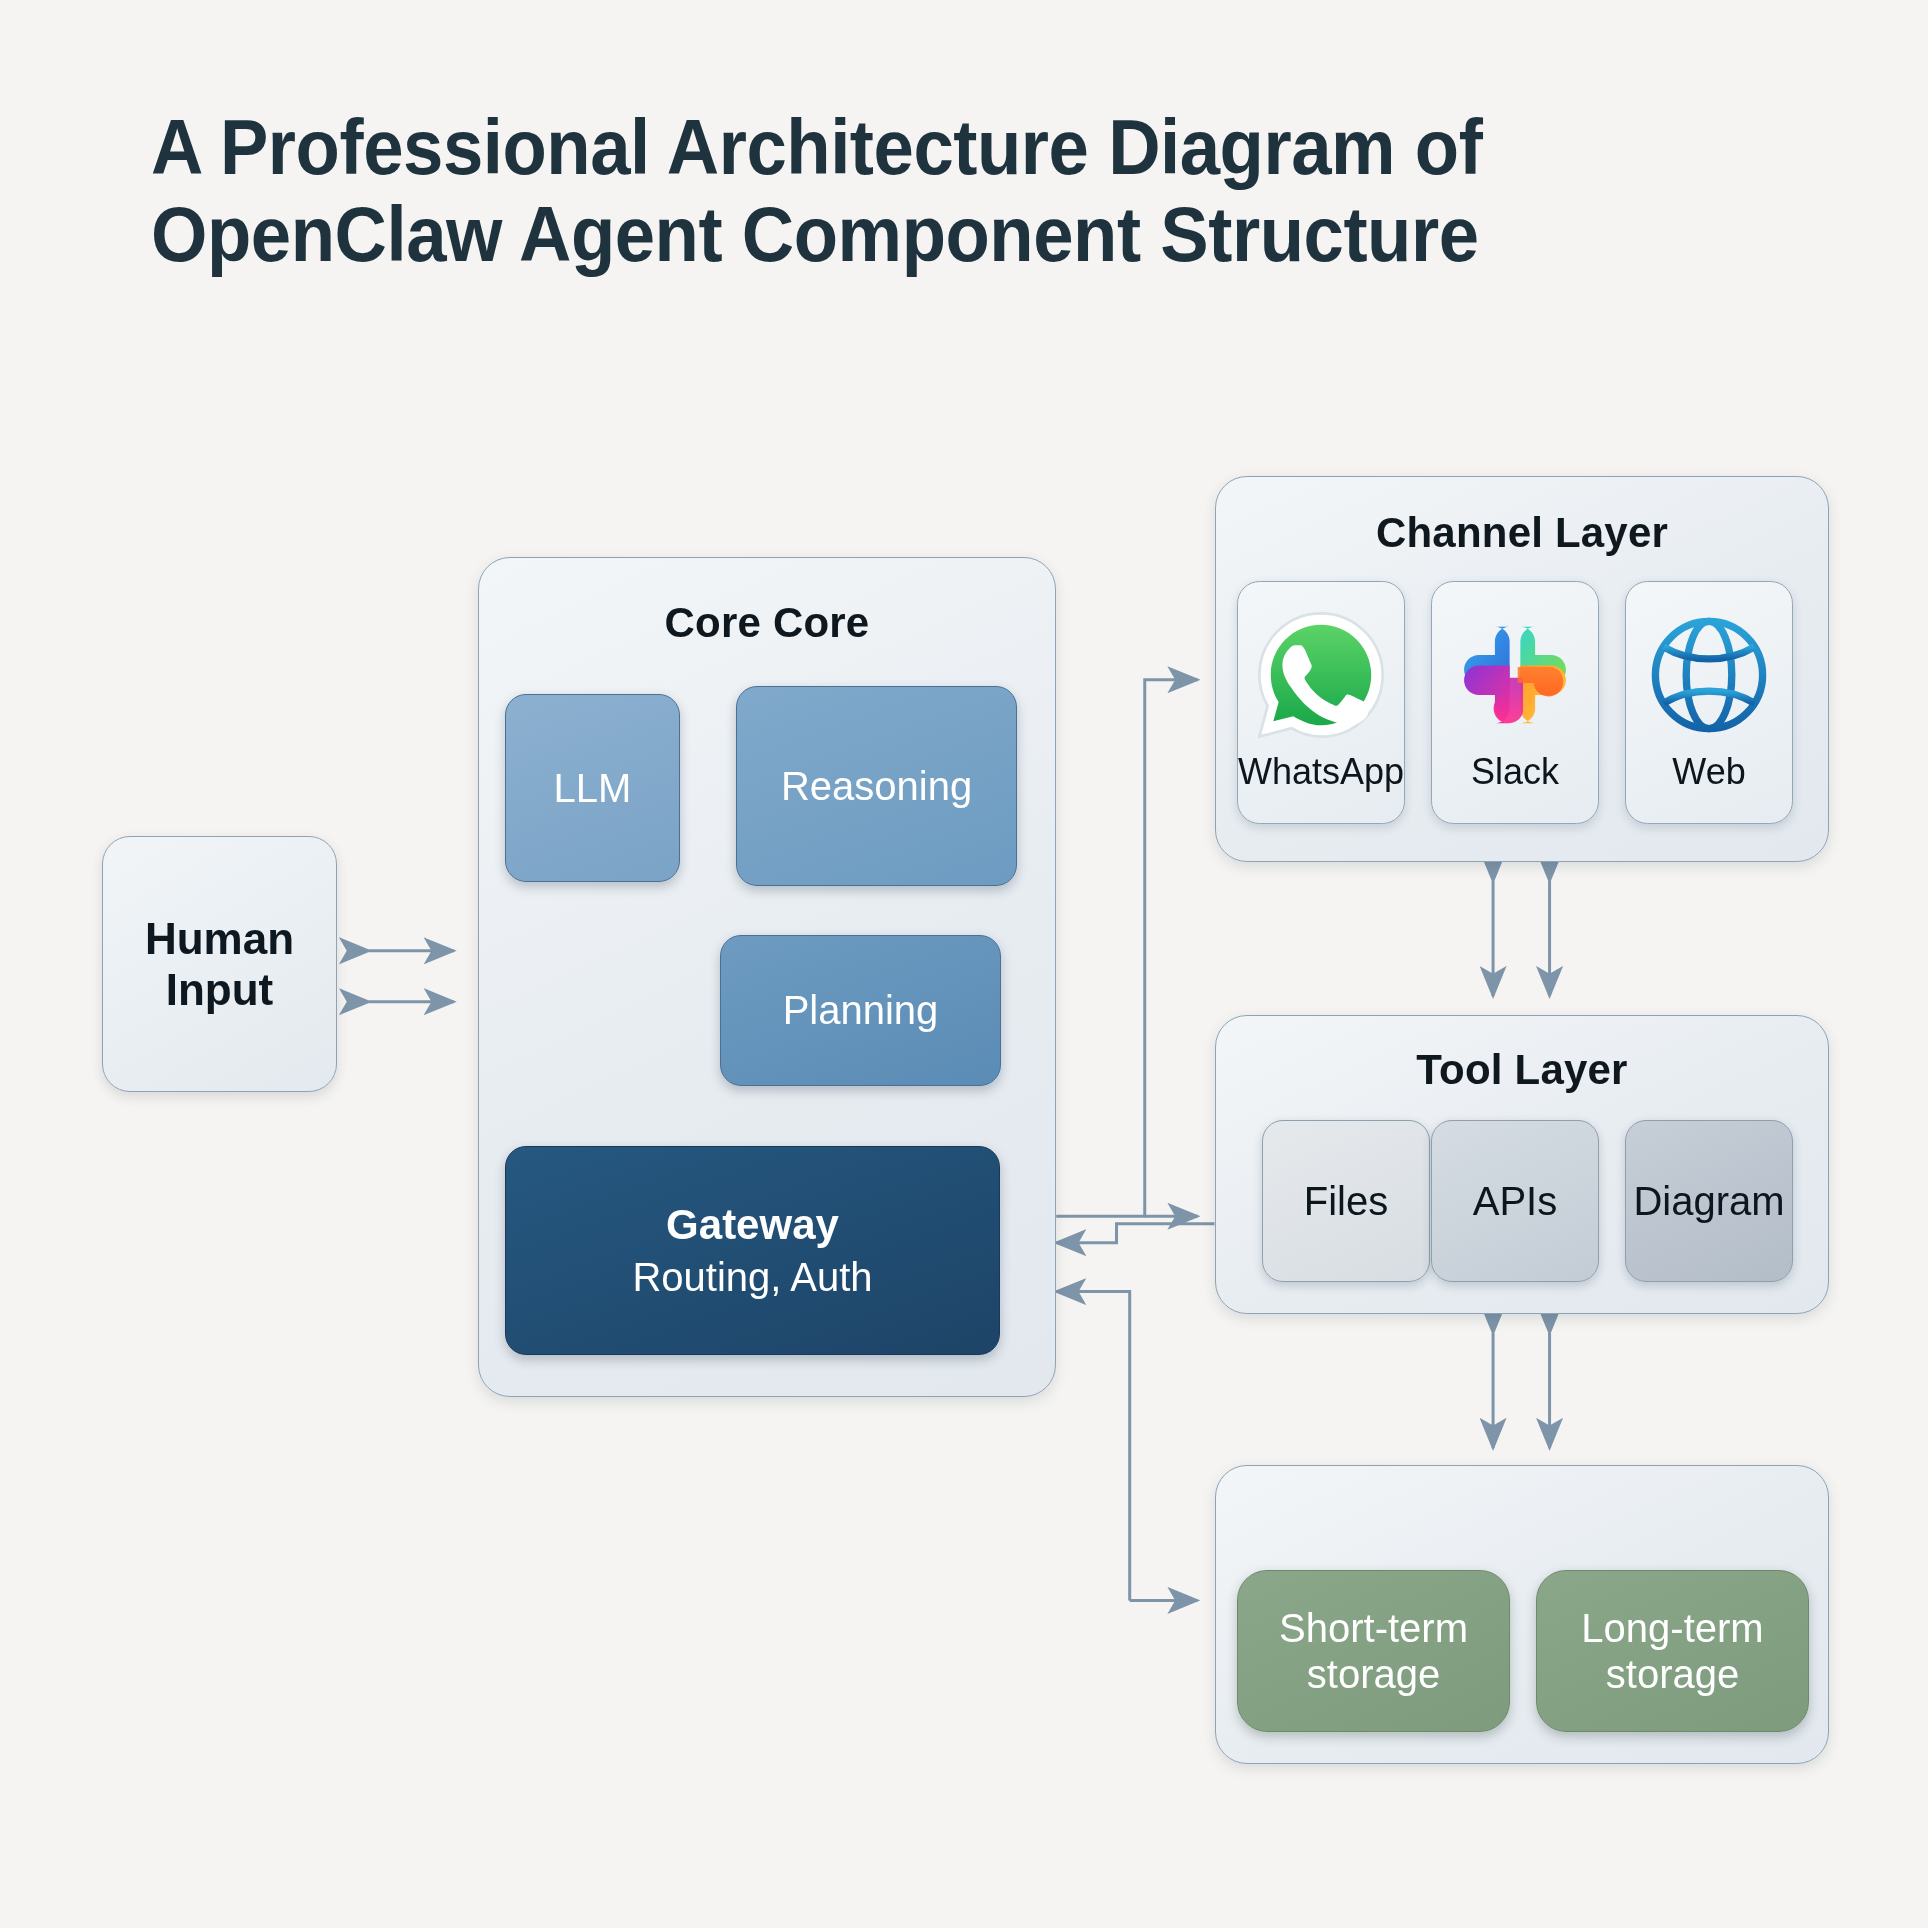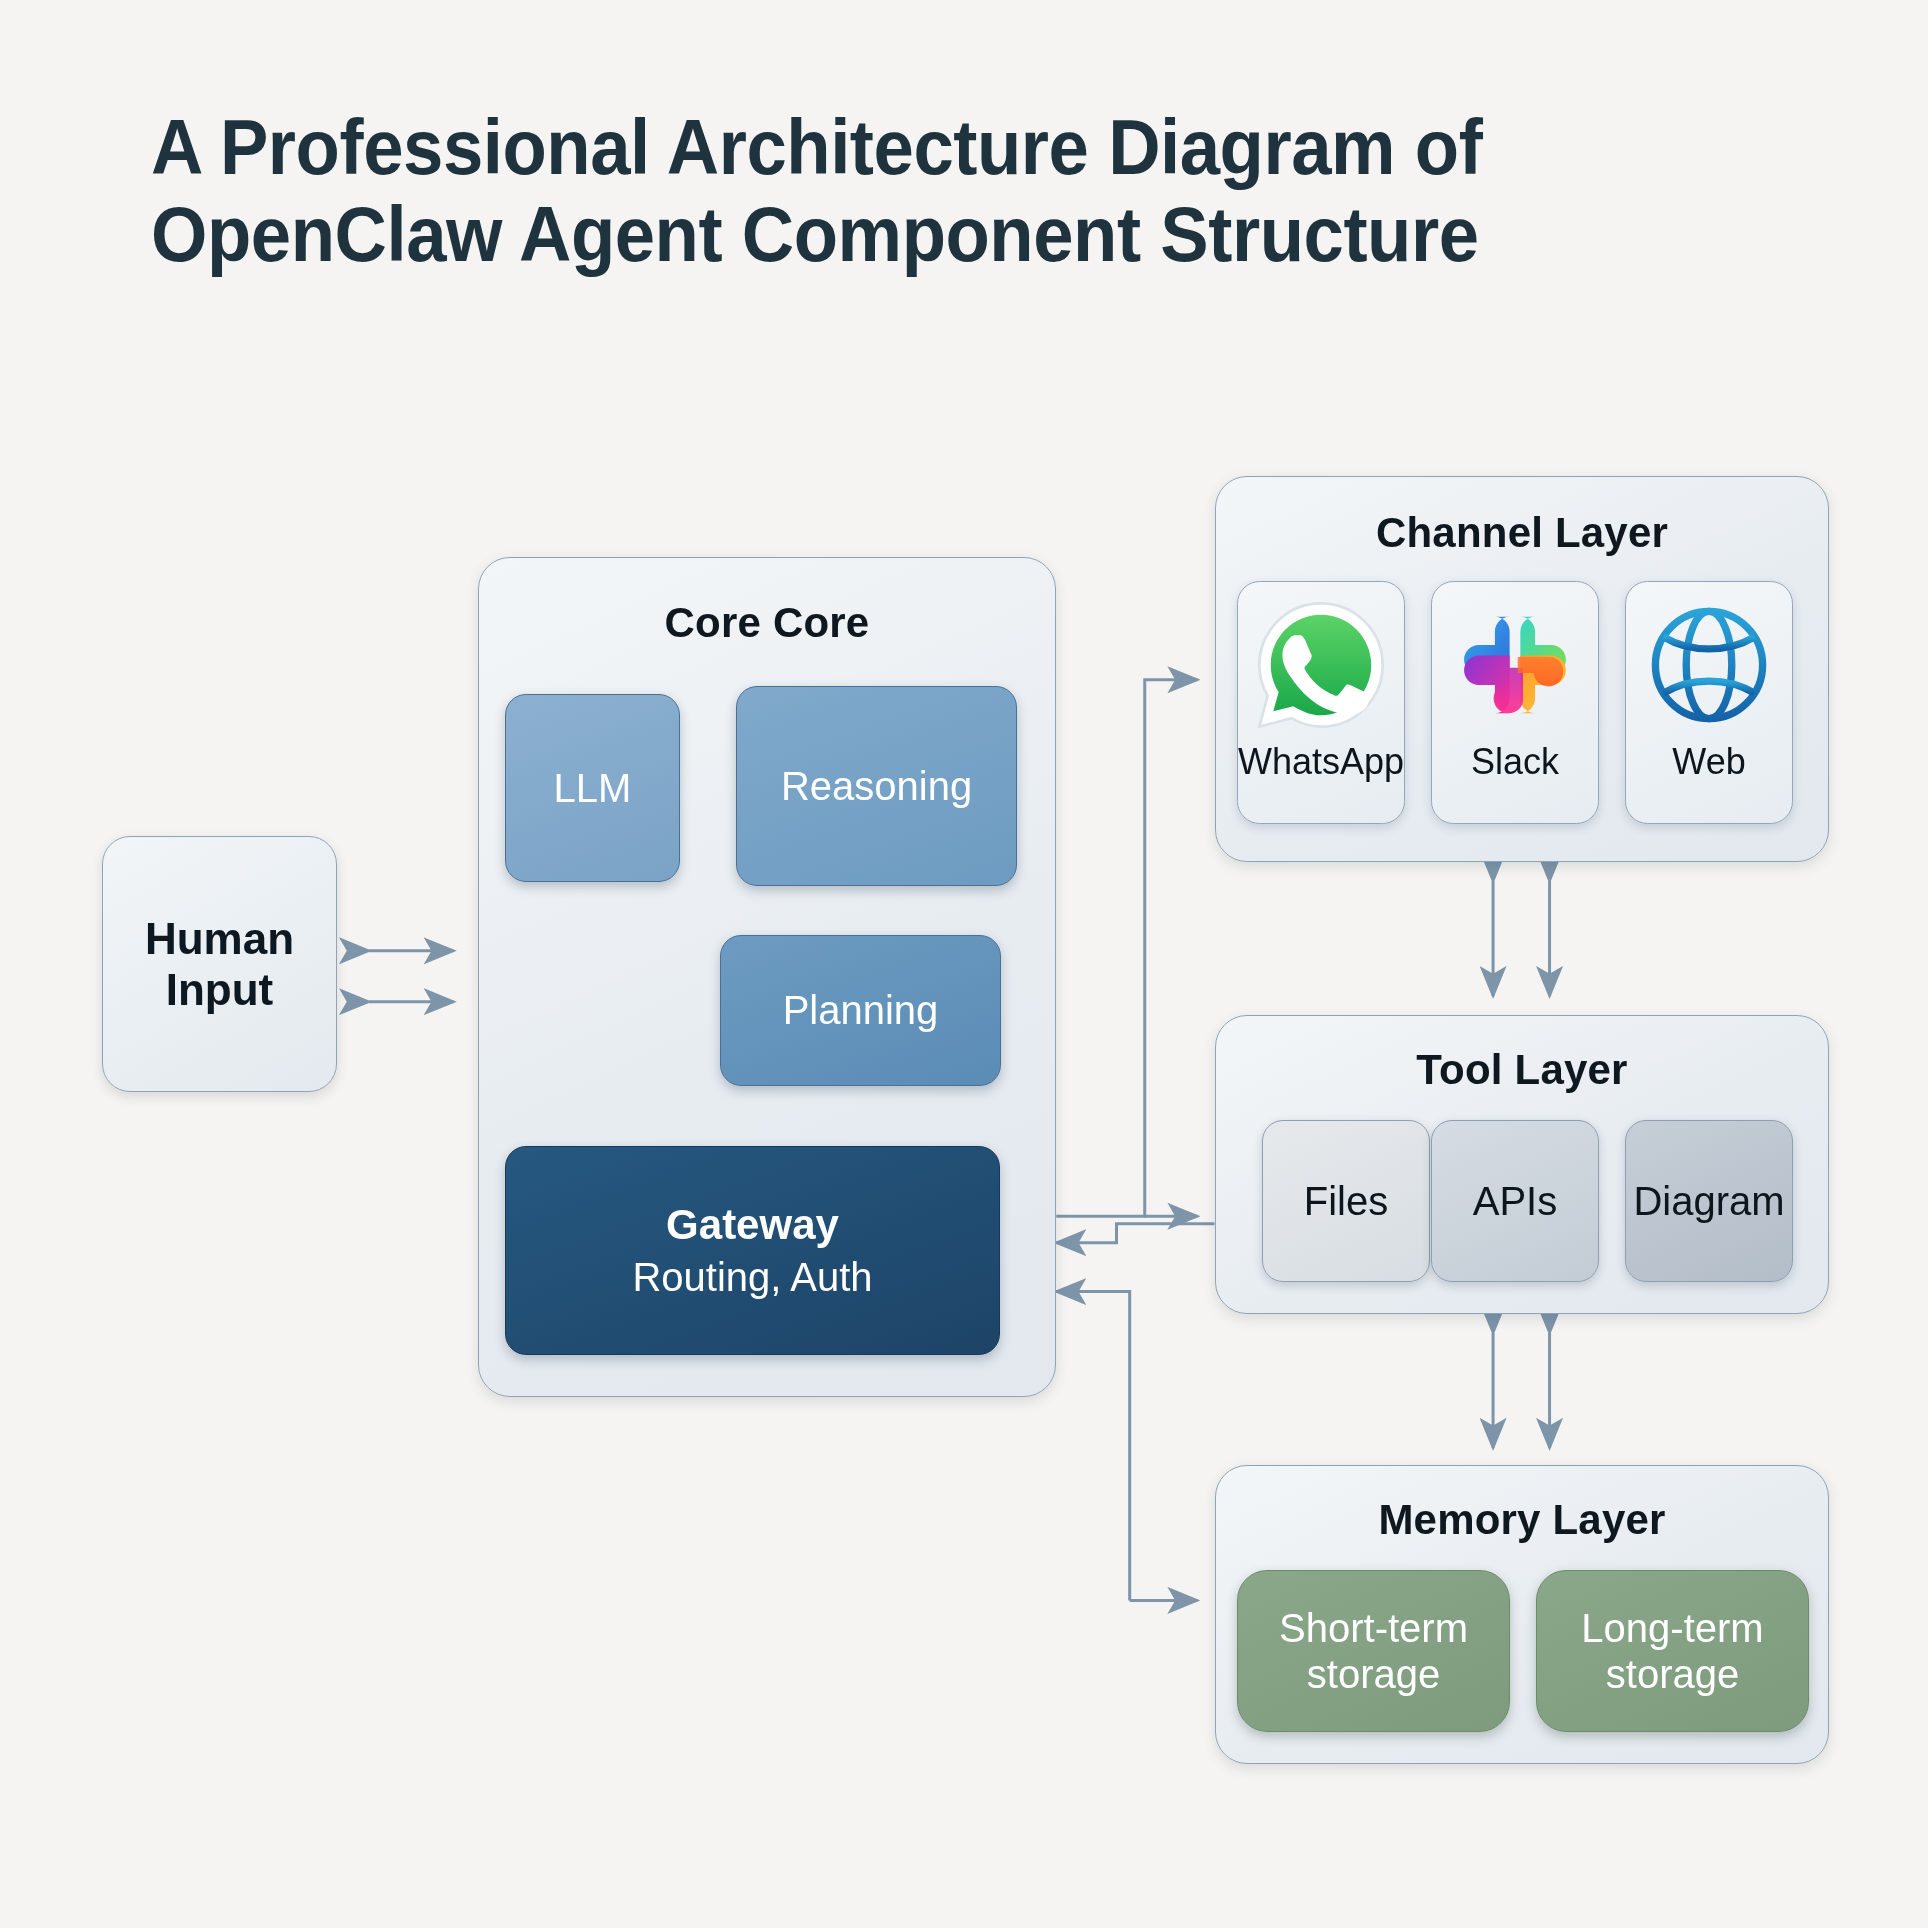--- a/index.html
+++ b/index.html
@@ -128,21 +128,21 @@
   
   #channel-layer { left: 1215px; top: 476px; width: 614px; height: 386px; }
   #channel-layer .panel-title { top: 32px; font-size: 42px; }
 
   .chan-node {
     top: 104px; width: 168px; height: 243px;
     border: 1.9px solid #93a7b9;
     border-radius: 22.6px;
     background: linear-gradient(155deg, #f4f7f9 0%, #e6ecf1 100%);
     justify-content: flex-start;
-    padding-top: 16px;
+    padding-top: 26px;
     box-shadow: 0 3.8px 9.4px rgba(40,60,80,0.16);
   }
   #chan-whatsapp { left: 21px; }
   #chan-slack    { left: 215px; }
   #chan-web      { left: 409px; }
   .chan-label {
     font-size: 36px; color: #0d161d; margin-top: 9.4px;
     font-family: "Liberation Sans", sans-serif;
   }
   .chan-icon { width: 134px; height: 134px; display: block; }
@@ -344,21 +344,20 @@
     </div>
     <div class="node tool-node" id="tool-apis">
       <span>APIs</span>
     </div>
     <div class="node tool-node" id="tool-database">
       <span>Diagram</span>
     </div>
   </div>
 
   <div class="panel" id="memory-layer">
-    <div class="panel-title">Memory Layer</div>
 
     <div class="node mem-node" id="mem-short">
       <span>Short-term</span>
       <span>storage</span>
     </div>
     <div class="node mem-node" id="mem-long">
       <span>Long-term</span>
       <span>storage</span>
     </div>
   </div>

